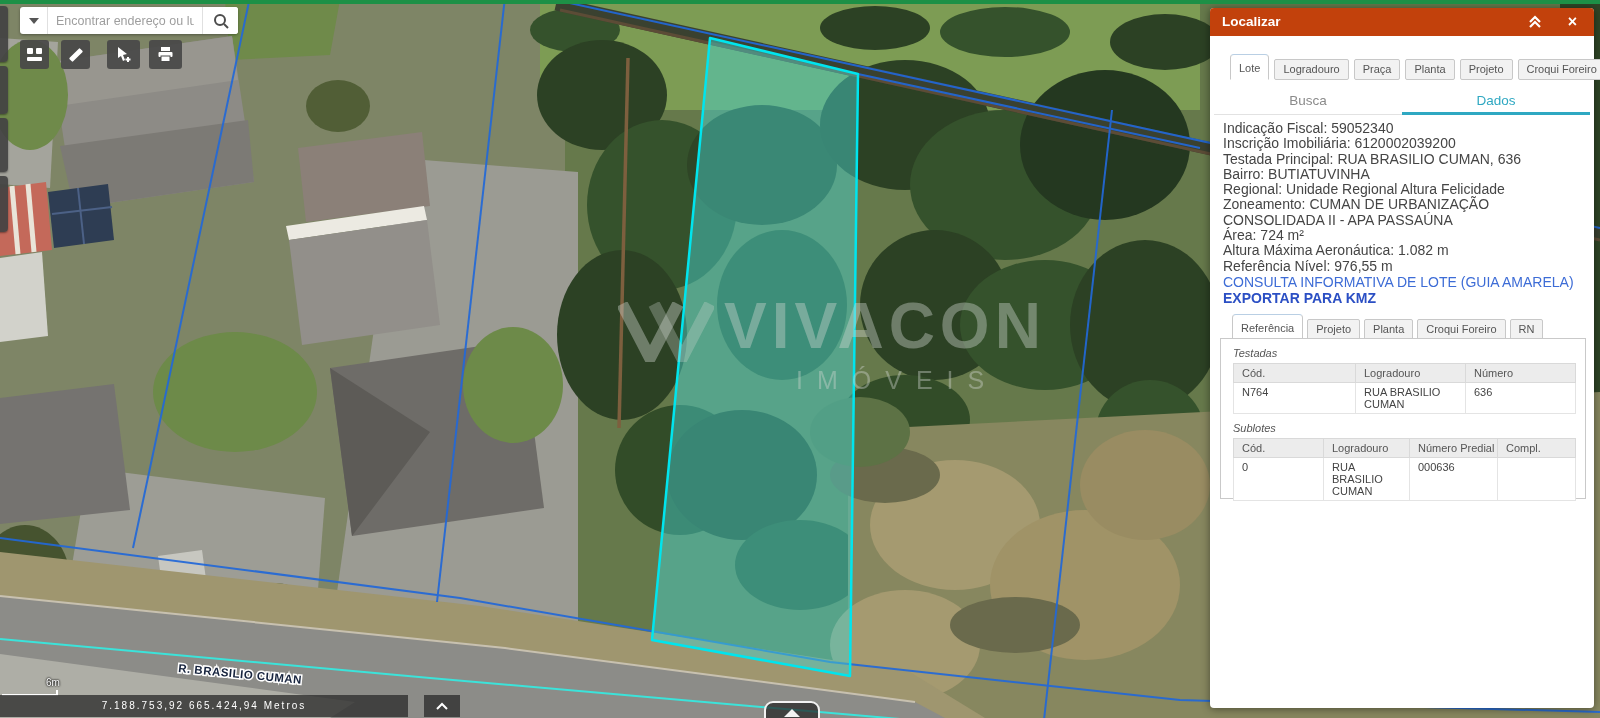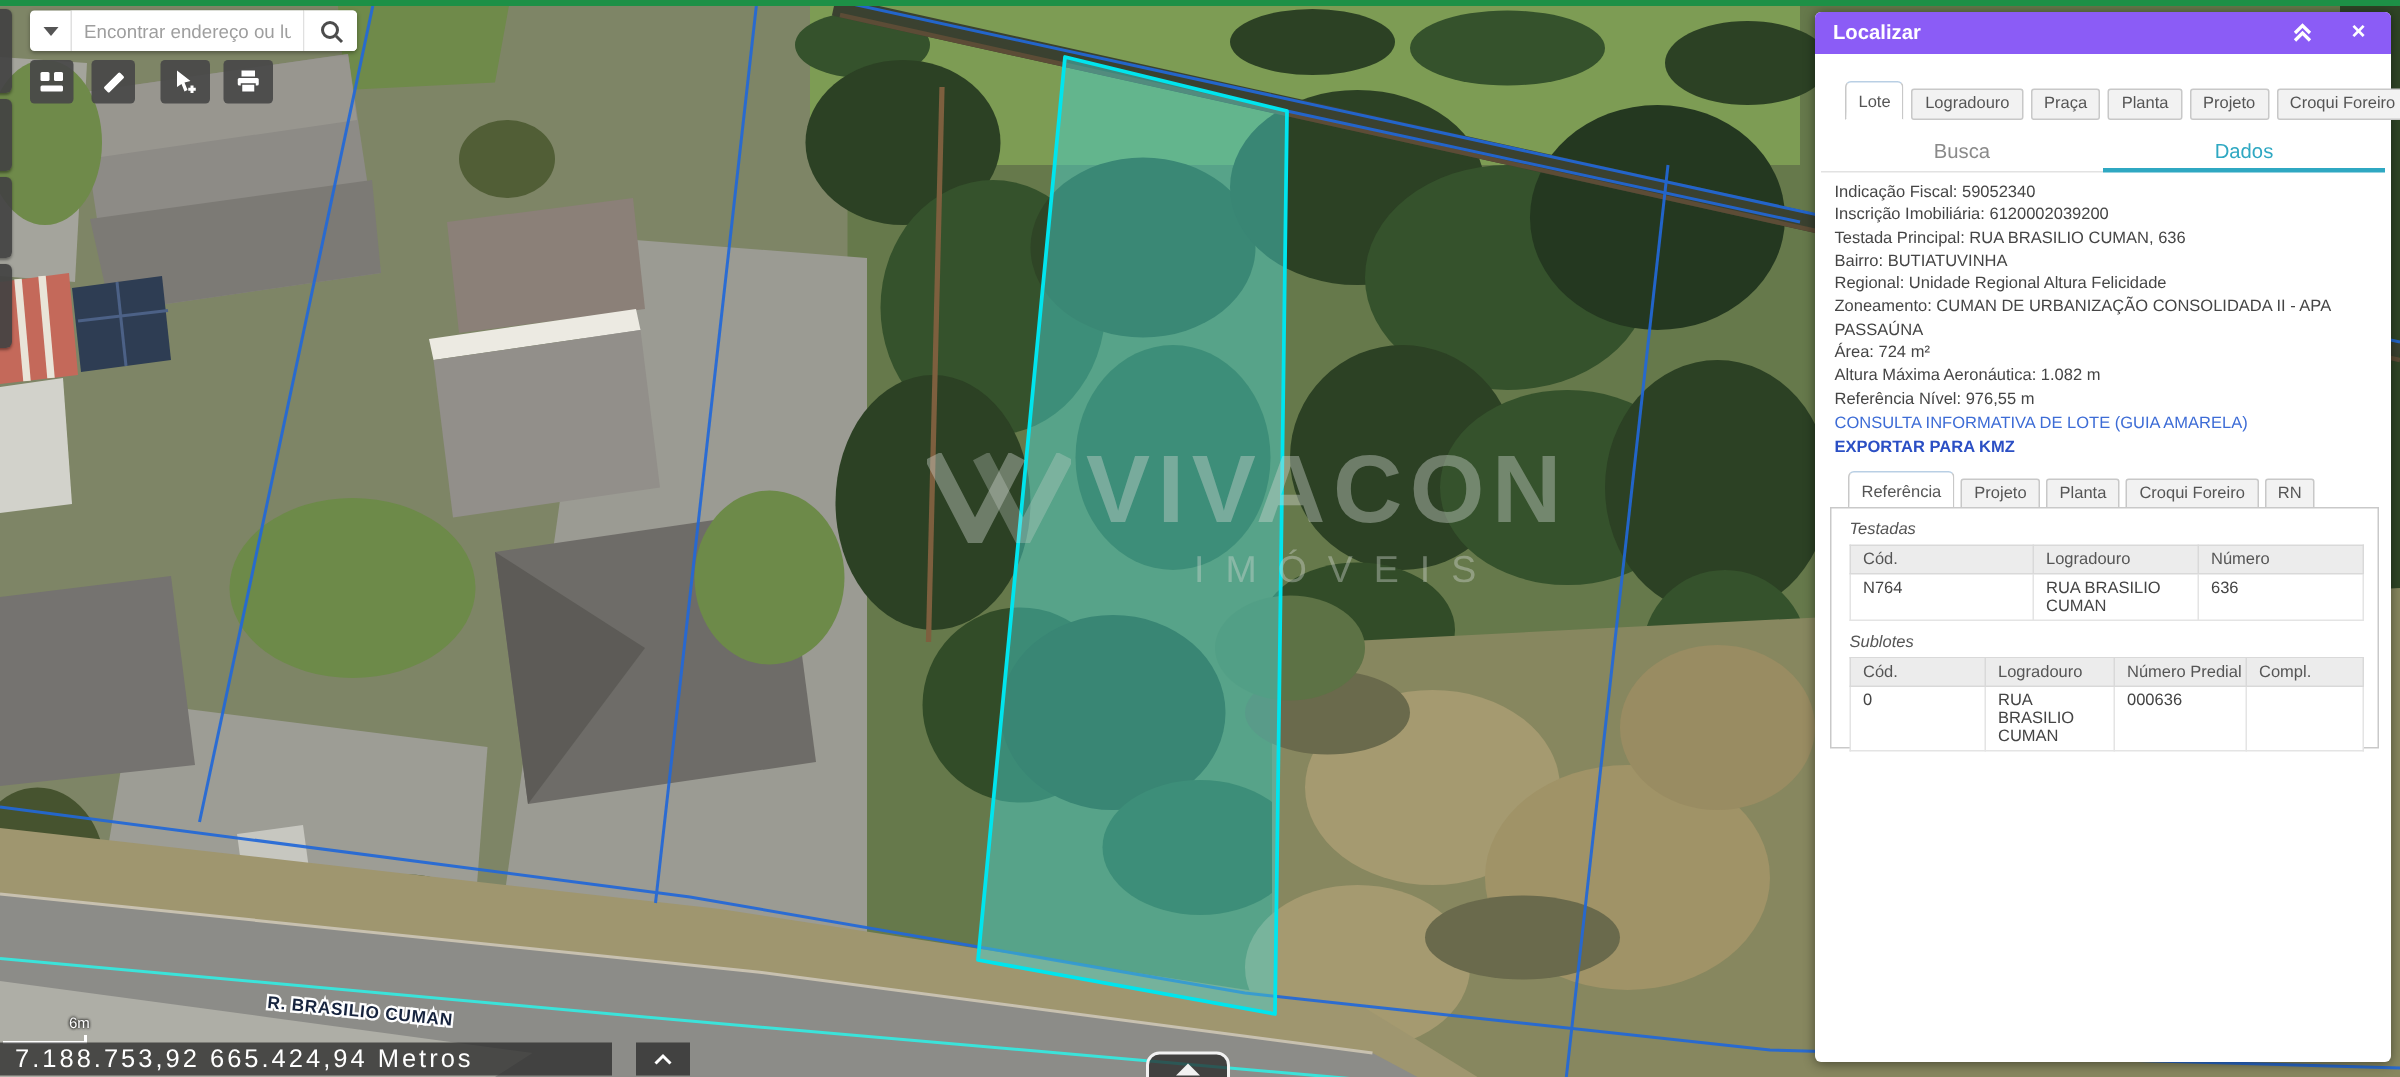--- a/index.html
+++ b/index.html
@@ -37,51 +37,51 @@
   .tb3{width:33px;margin-right:9px;}.tb4{width:33px;}
   
   .edge-btn{position:absolute;left:-18px;width:26px;background:rgba(66,66,66,0.92);
             border-radius:4px;z-index:9;box-shadow:0 1px 2px rgba(0,0,0,.4);cursor:pointer;}
   
   .scale-label{position:absolute;left:46px;top:677px;font-size:10px;color:#fff;z-index:10;
                text-shadow:0 0 2px #000,0 0 2px #000;}
   .scale-line{position:absolute;left:2px;top:690px;width:56px;height:6px;z-index:10;
               border-bottom:2px solid #fff;border-right:2px solid #fff;}
   .coords{position:absolute;left:0;top:695px;height:22px;background:rgba(45,45,45,0.78);
-          color:#fff;font-size:17px;letter-spacing:2px;line-height:22px;padding:0 10px;
-          z-index:10;min-width:408px;}
+          color:#fff;font-size:10px;letter-spacing:2px;line-height:22px;padding:0 10px;
+          z-index:10;min-width:408px;text-align:center;}
   .coords-toggle{position:absolute;left:424px;top:695px;width:36px;height:22px;
                  background:rgba(45,45,45,0.78);z-index:10;display:flex;align-items:center;
                  justify-content:center;cursor:pointer;}
   
   .expand-widget{position:absolute;left:764px;top:701px;width:56px;height:34px;z-index:5;
                  background:rgba(40,40,40,0.75);border:2px solid #f2f2f2;border-radius:9px;
                  display:flex;justify-content:center;cursor:pointer;}
   .up-tri{width:0;height:0;margin-top:6px;border-left:8px solid transparent;
           border-right:8px solid transparent;border-bottom:8px solid #f2f2f2;}
   
   .panel{position:absolute;left:1210px;top:8px;width:384px;height:700px;background:#fff;
          border-radius:4px;box-shadow:0 1px 8px rgba(0,0,0,.45);z-index:20;}
-  .panel-header{position:absolute;left:0;top:0;right:0;height:28px;background:#8b5cf6;
+  .panel-header{position:absolute;left:0;top:0;right:0;height:28px;background:#c2410c;
                 border-radius:4px 4px 0 0;}
   .panel-title{position:absolute;left:12px;top:0;line-height:28px;font-size:13.5px;
                font-weight:bold;color:#fff;}
   .panel-collapse{position:absolute;right:52px;top:7px;cursor:pointer;}
   .panel-close{position:absolute;right:17px;top:4px;color:#fff;font-size:16px;font-weight:bold;
                cursor:pointer;line-height:20px;}
   .tabs{position:absolute;left:20px;top:46px;display:flex;gap:5px;align-items:flex-end;}
   .tab{font-size:11px;color:#555;background:#f2f2f2;border:1px solid #c8c8c8;border-radius:2px;
        padding:3px 8px 4px;white-space:nowrap;cursor:pointer;}
   .tab.active{background:#fff;border-color:#b9cfe4 #c8c8c8 #fff #c8c8c8;padding-top:7px;
               padding-bottom:5px;border-radius:4px 4px 0 0;cursor:default;}
   .seg{position:absolute;left:4px;right:4px;top:82px;height:25px;display:flex;}
   .seg-item{flex:1;text-align:center;font-size:13.5px;line-height:22px;cursor:pointer;}
   .seg-busca{color:#8a8a8a;border-bottom:1px solid #e2e2e2;}
   .seg-dados{color:#2FA8C2;border-bottom:3px solid #2FA8C2;cursor:default;}
-  .pdata{position:absolute;left:13px;top:113px;width:364px;font-size:11px;
+  .pdata{position:absolute;left:13px;top:113px;width:364px;font-size:14px;
          line-height:15.3px;color:#454545;}
   .plink{display:block;margin-top:1px;color:#3D6CD6;cursor:pointer;}
   .plink.bold{font-weight:bold;color:#2B4FC4;}
   .itabs{position:absolute;left:22px;top:306px;display:flex;gap:4px;align-items:flex-end;}
   .ibox{position:absolute;left:10px;top:330px;width:366px;height:161px;background:#fff;
         border:1px solid #c9c9c9;}
   .grp-title{margin:8px 0 4px 12px;font-size:11px;color:#555;font-style:italic;}
   table.ptab{width:342px;margin:0 12px;border-collapse:collapse;font-size:11px;color:#444;
              table-layout:fixed;}
   .ptab th{background:#ececec;font-weight:normal;text-align:left;padding:3px 8px;

